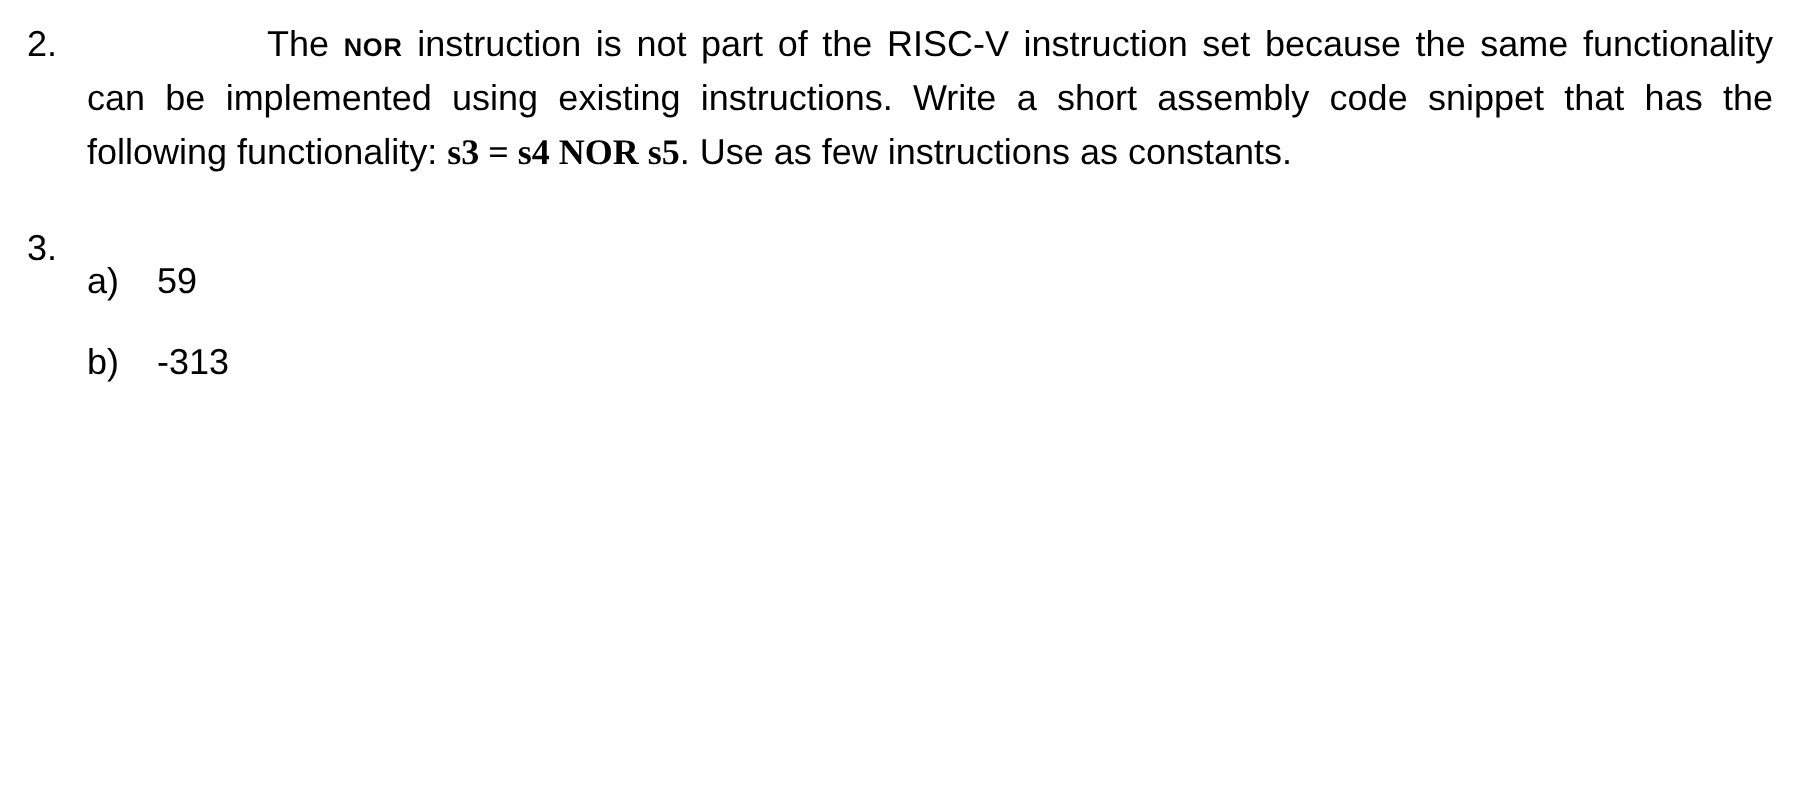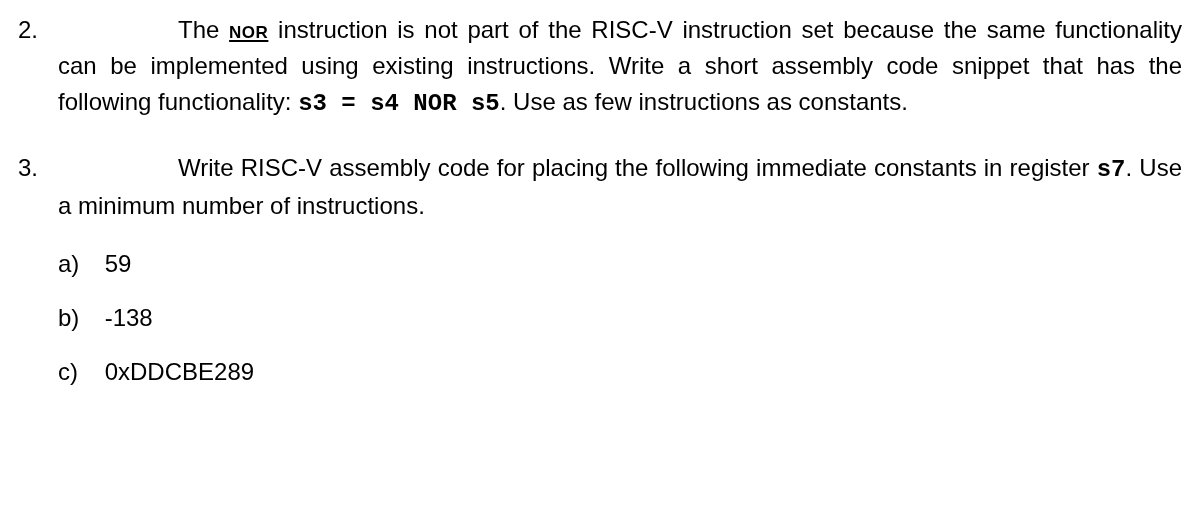--- a/index.html
+++ b/index.html
@@ -37,56 +37,48 @@
     }
     .sub-item {
       margin-bottom: 18px;
       padding-left: 0px;
     }
     .sub-label {
       display: inline-block;
       width: 40px;
     }
     .mono-inline {
-      font-family: Liberation Mono, monospace;
+      font-family: Liberation Serif, serif;
       font-weight: bold;
     }
     .smallcaps {
       font-variant: small-caps;
       font-weight: bold;
       letter-spacing: 0.5px;
-      text-decoration: underline;
     }
   </style>
 </head>
 <body>
 
 <div class="question">
   <div class="question-number">2.</div>
   <div class="question-body">
     <div class="question-text">
       <span>The </span><span class="smallcaps">nor</span><span> instruction is not part of the RISC-V instruction set because the same functionality can be implemented using existing instructions. Write a short assembly code snippet that has the following functionality: </span><span class="mono-inline">s3 = s4 NOR s5</span><span>. Use as few instructions as constants.</span>
     </div>
   </div>
 </div>
 
 <div class="question">
   <div class="question-number">3.</div>
   <div class="question-body">
-    <div class="question-text">
-      <span>Write RISC-V assembly code for placing the following immediate constants in register </span><span class="mono-inline">s7</span><span>. Use a minimum number of instructions.</span>
-    </div>
     <div class="sub-list">
       <div class="sub-item">
         <span class="sub-label">a)</span>
         <span>59</span>
       </div>
       <div class="sub-item">
         <span class="sub-label">b)</span>
-        <span>-138</span>
-      </div>
-      <div class="sub-item">
-        <span class="sub-label">c)</span>
-        <span>0xDDCBE289</span>
+        <span>-313</span>
       </div>
     </div>
   </div>
 </div>
 
 </body></html>

